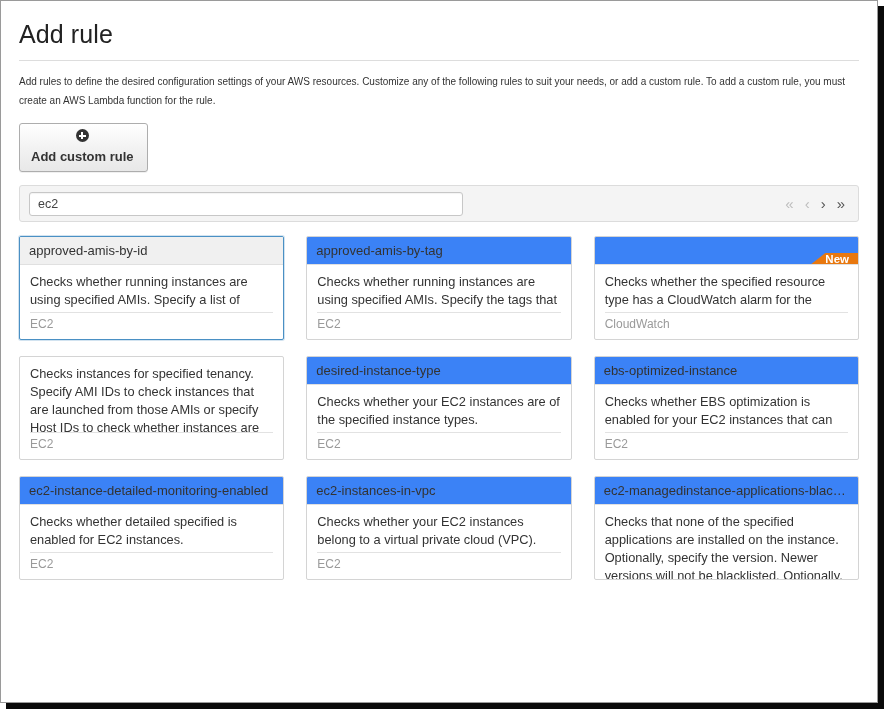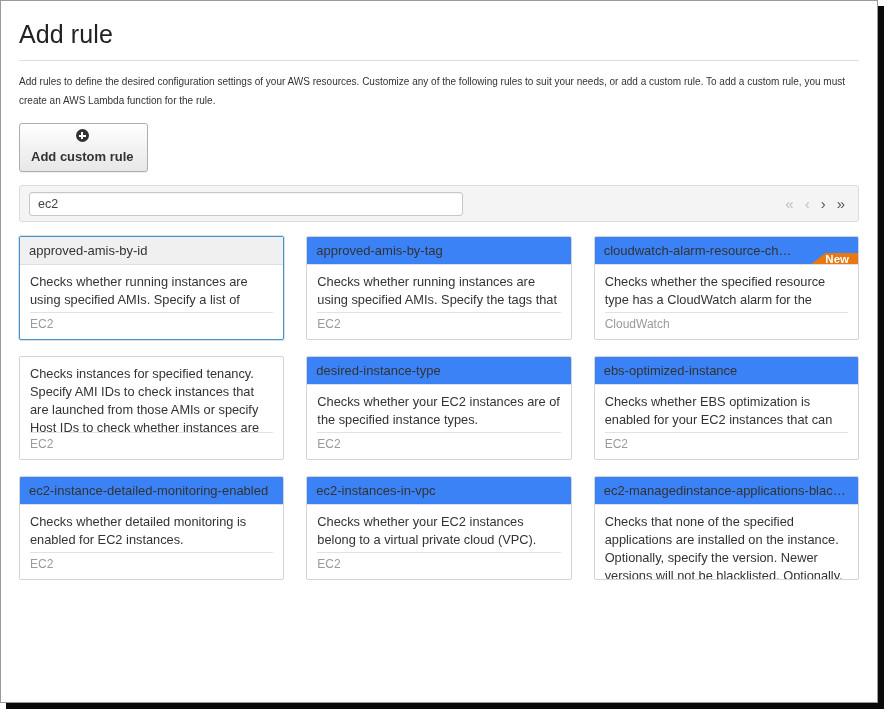--- a/index.html
+++ b/index.html
@@ -298,21 +298,20 @@
         </div>
         <div class="rule-card">
           <div class="card-header">
             <div class="card-title">approved-amis-by-tag</div>
           </div>
           <div class="card-body">Checks whether running instances are using specified AMIs. Specify the tags that identify the AMIs. Running instances with AMIs that don't have at least one of the specified tags</div>
           <div class="card-footer">EC2</div>
         </div>
         <div class="rule-card">
           <div class="card-header has-badge">
-            <div class="card-title">cloudwatch-alarm-resource-check</div>
             <div class="new-badge">New</div>
           </div>
           <div class="card-body">Checks whether the specified resource type has a CloudWatch alarm for the specified metric. For resource type, you can specify EBS volumes, EC2 instances, RDS clusters,</div>
           <div class="card-footer">CloudWatch</div>
         </div>
         <div class="rule-card">
           <div class="card-body">Checks instances for specified tenancy. Specify AMI IDs to check instances that are launched from those AMIs or specify Host IDs to check whether instances are launched on</div>
           <div class="card-footer">EC2</div>
         </div>
         <div class="rule-card">
@@ -326,21 +325,21 @@
           <div class="card-header">
             <div class="card-title">ebs-optimized-instance</div>
           </div>
           <div class="card-body">Checks whether EBS optimization is enabled for your EC2 instances that can be EBS-optimized.</div>
           <div class="card-footer">EC2</div>
         </div>
         <div class="rule-card">
           <div class="card-header">
             <div class="card-title">ec2-instance-detailed-monitoring-enabled</div>
           </div>
-          <div class="card-body">Checks whether detailed monitoring is enabled for EC2 instances.</div>
+          <div class="card-body">Checks whether detailed specified is enabled for EC2 instances.</div>
           <div class="card-footer">EC2</div>
         </div>
         <div class="rule-card">
           <div class="card-header">
             <div class="card-title">ec2-instances-in-vpc</div>
           </div>
           <div class="card-body">Checks whether your EC2 instances belong to a virtual private cloud (VPC). Optionally, you can specify the VPC ID to associate with your instances.</div>
           <div class="card-footer">EC2</div>
         </div>
         <div class="rule-card">

